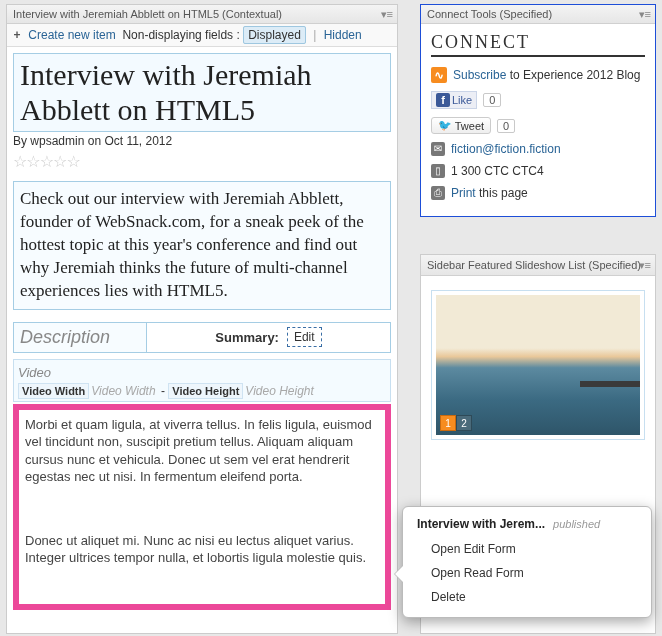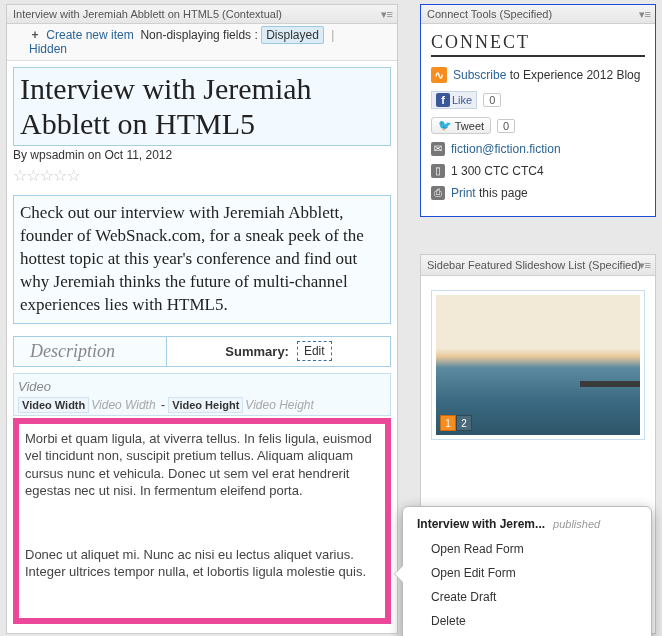--- a/index.html
+++ b/index.html
@@ -2,33 +2,33 @@
 <html><head>
 <meta charset="utf-8">
 <style>
 html,body{margin:0;padding:0;font-family:Arial,Helvetica,sans-serif;font-size:12px;color:#333;background:#e8e8e8;width:662px;height:636px;overflow:hidden}
 .stage{position:relative;width:614px;height:636px}
 .panel{position:absolute;background:#fff;border:1px solid #ccc}
 .panel-hd{background:linear-gradient(#f4f4f4,#e6e6e6);border-bottom:1px solid #d0d0d0;font-size:11px;color:#555;padding:3px 6px;position:relative}
 .panel-hd .gear{position:absolute;right:4px;top:3px;color:#888;font-size:11px}
 
 .left{left:6px;top:4px;width:390px;height:628px}
-.toolbar{padding:4px 22px;font-size:12px;color:#333;border-bottom:1px solid #ddd;background:#f9f9f9}
+.toolbar{padding:4px 4px;font-size:12px;color:#333;border-bottom:1px solid #ddd;background:#f9f9f9}
 .toolbar .plus{display:inline-block;width:12px;text-align:center;color:#555;font-weight:bold;margin-right:2px}
 .toolbar a{color:#2a6496;text-decoration:none}
 .toolbar .sep{color:#aaa;margin:0 4px}
 .toolbar .pill{border:1px solid #9ec7e0;background:#dcecf7;padding:1px 4px;border-radius:2px}
 .content{padding:6px}
 .title-box{border:1px solid #a5cde4;background:#f3faff;padding:4px 6px;margin-bottom:2px}
 .title-box h1{font-family:Georgia,'Times New Roman',serif;font-weight:normal;font-size:30px;line-height:1.15;margin:0;color:#222}
 .byline{font-size:12px;color:#333;margin:2px 0 4px 0}
 .stars{color:#ccc;font-size:16px;letter-spacing:-1px;margin-bottom:10px}
 .intro-box{border:1px solid #a5cde4;background:#f7fcff;padding:6px;font-family:Georgia,'Times New Roman',serif;font-size:17px;line-height:1.35;color:#222;margin-bottom:12px}
 .desc-row{display:flex;align-items:stretch;margin-bottom:6px}
-.desc-label{flex:0 0 120px;border:1px solid #a5cde4;background:#f7fcff;font-family:Liberation Serif, serif;font-style:italic;color:#888;font-size:18px;padding:4px 16px}
+.desc-label{flex:0 0 120px;border:1px solid #a5cde4;background:#f7fcff;font-family:Liberation Sans, sans-serif;font-style:italic;color:#888;font-size:18px;padding:4px 6px}
 .summary-cell{flex:1;border:1px solid #a5cde4;border-left:none;background:#fff;display:flex;align-items:center;justify-content:center;gap:8px;font-size:13px}
 .summary-cell b{font-weight:bold}
 .edit-btn{border:1px dashed #3a6ea5;padding:2px 6px;background:#fff;font-size:12px;cursor:pointer}
 .video-box{border:1px solid #c7dff0;background:#f4fbff;padding:3px 4px;margin-bottom:2px}
 .video-box .vlabel{color:#888;font-style:italic;font-size:13px;padding:2px 0 4px 0}
 .dim-row{font-size:12px;color:#333}
 .dim-row .lab{background:#eef6fc;border:1px solid #cfe3f2;padding:1px 3px;font-weight:bold;font-size:11px}
 .dim-row .ph{color:#a8a8a8;font-style:italic;font-size:12px;margin:0 2px}
 .body-text{border:6px solid #ec4899;background:#fff;padding:6px;font-size:13px;color:#444;line-height:1.35;height:182px;overflow:hidden}
 .connect-panel{position:absolute;left:420px;top:4px;width:234px;border:1px solid #1d4ed8;background:#fff}
@@ -168,19 +168,18 @@
   </div>
 
   <span class="faded-link" style="right:8px;top:278px">ation</span>
   <span class="faded-text" style="right:8px;top:340px">ved) to</span>
 </div>
 
 <div class="ctx">
   <div class="hd">
     <b>Interview with Jerem...</b><em>published</em>
   </div>
+  <div class="item">Open Edit Form</div>
   <div class="item">Open Read Form</div>
-  <div class="item">Open Edit Form</div>
-  <div class="item">Create Draft</div>
   <div class="item">Delete</div>
 </div>
 
 </div>
 
 </body></html>

